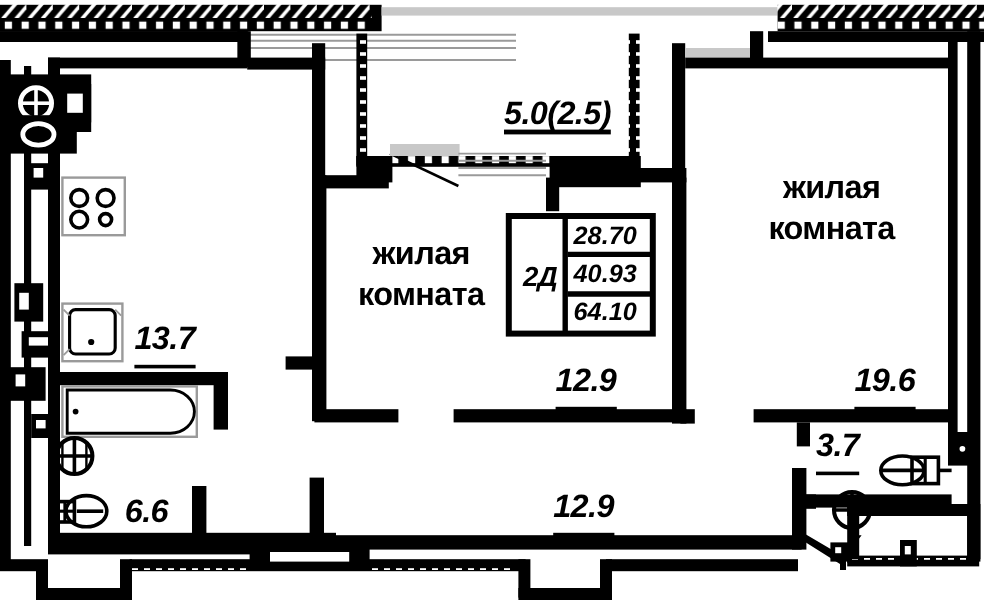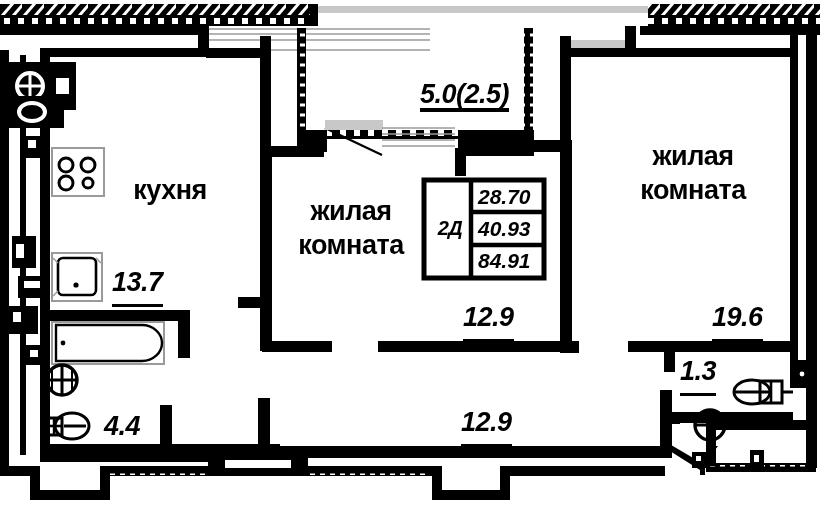--- a/index.html
+++ b/index.html
@@ -54,21 +54,21 @@
     border-bottom: 4px solid #000;
     padding-bottom: 0px;
   }
   .stamp-txt {
     font-size: 21px;
     font-style: italic;
     font-weight: bold;
     letter-spacing: 0px;
   }
   .stamp-code {
-    font-size: 20px;
+    font-size: 23px;
     font-style: italic;
     font-weight: bold;
   }
 </style>
 </head>
 <body>
 
 <div id="plan-root">
 
   <svg id="plan-svg" viewBox="0 0 820 510">
@@ -297,47 +297,46 @@
 
     <g>
       <rect x="424" y="180" width="120" height="98" fill="#fff" stroke="#000" stroke-width="5"></rect>
       <line x1="471" y1="182" x2="471" y2="276" stroke="#000" stroke-width="4.5"></line>
       <line x1="473" y1="212" x2="542" y2="212" stroke="#000" stroke-width="4.5"></line>
       <line x1="473" y1="245" x2="542" y2="245" stroke="#000" stroke-width="4.5"></line>
     </g>
 
   </svg>
 
-  <div class="lbl room-name" style="left:110px; top:176px; width:120px;">кухня</div>
 
   <div class="lbl area-num" style="left:112px; top:268px;">13.7</div>
 
   <div class="lbl room-name two-line" style="left:276px; top:195px; width:150px; text-align:center;">
     <div>жилая</div>
     <div>комната</div>
   </div>
 
   <div class="lbl area-num" style="left:463px; top:303px;">12.9</div>
 
   <div class="lbl room-name two-line" style="left:612px; top:140px; width:162px; text-align:center;">
     <div>жилая</div>
     <div>комната</div>
   </div>
 
   <div class="lbl area-num" style="left:712px; top:303px;">19.6</div>
 
-  <div class="lbl area-num" style="left:104px; top:412px;">4.4</div>
-
-  <div class="lbl area-num" style="left:680px; top:357px;">1.3</div>
+  <div class="lbl area-num" style="left:104px; top:412px;">6.6</div>
+
+  <div class="lbl area-num" style="left:680px; top:357px;">3.7</div>
 
   <div class="lbl area-num" style="left:461px; top:408px;">12.9</div>
 
   <div class="lbl balcony-num" style="left:400px; top:80px;margin-left:20px;">5.0(2.5)</div>
 
   <div class="lbl stamp-code" style="left:430px; top:218px; width:40px; text-align:center;">2Д</div>
 
   <div class="lbl stamp-txt" style="left:478px; top:186px;">28.70</div>
 
   <div class="lbl stamp-txt" style="left:478px; top:218px;">40.93</div>
 
-  <div class="lbl stamp-txt" style="left:478px; top:250px;">84.91</div>
+  <div class="lbl stamp-txt" style="left:478px; top:250px;">64.10</div>
 
 </div>
 
 </body></html>

